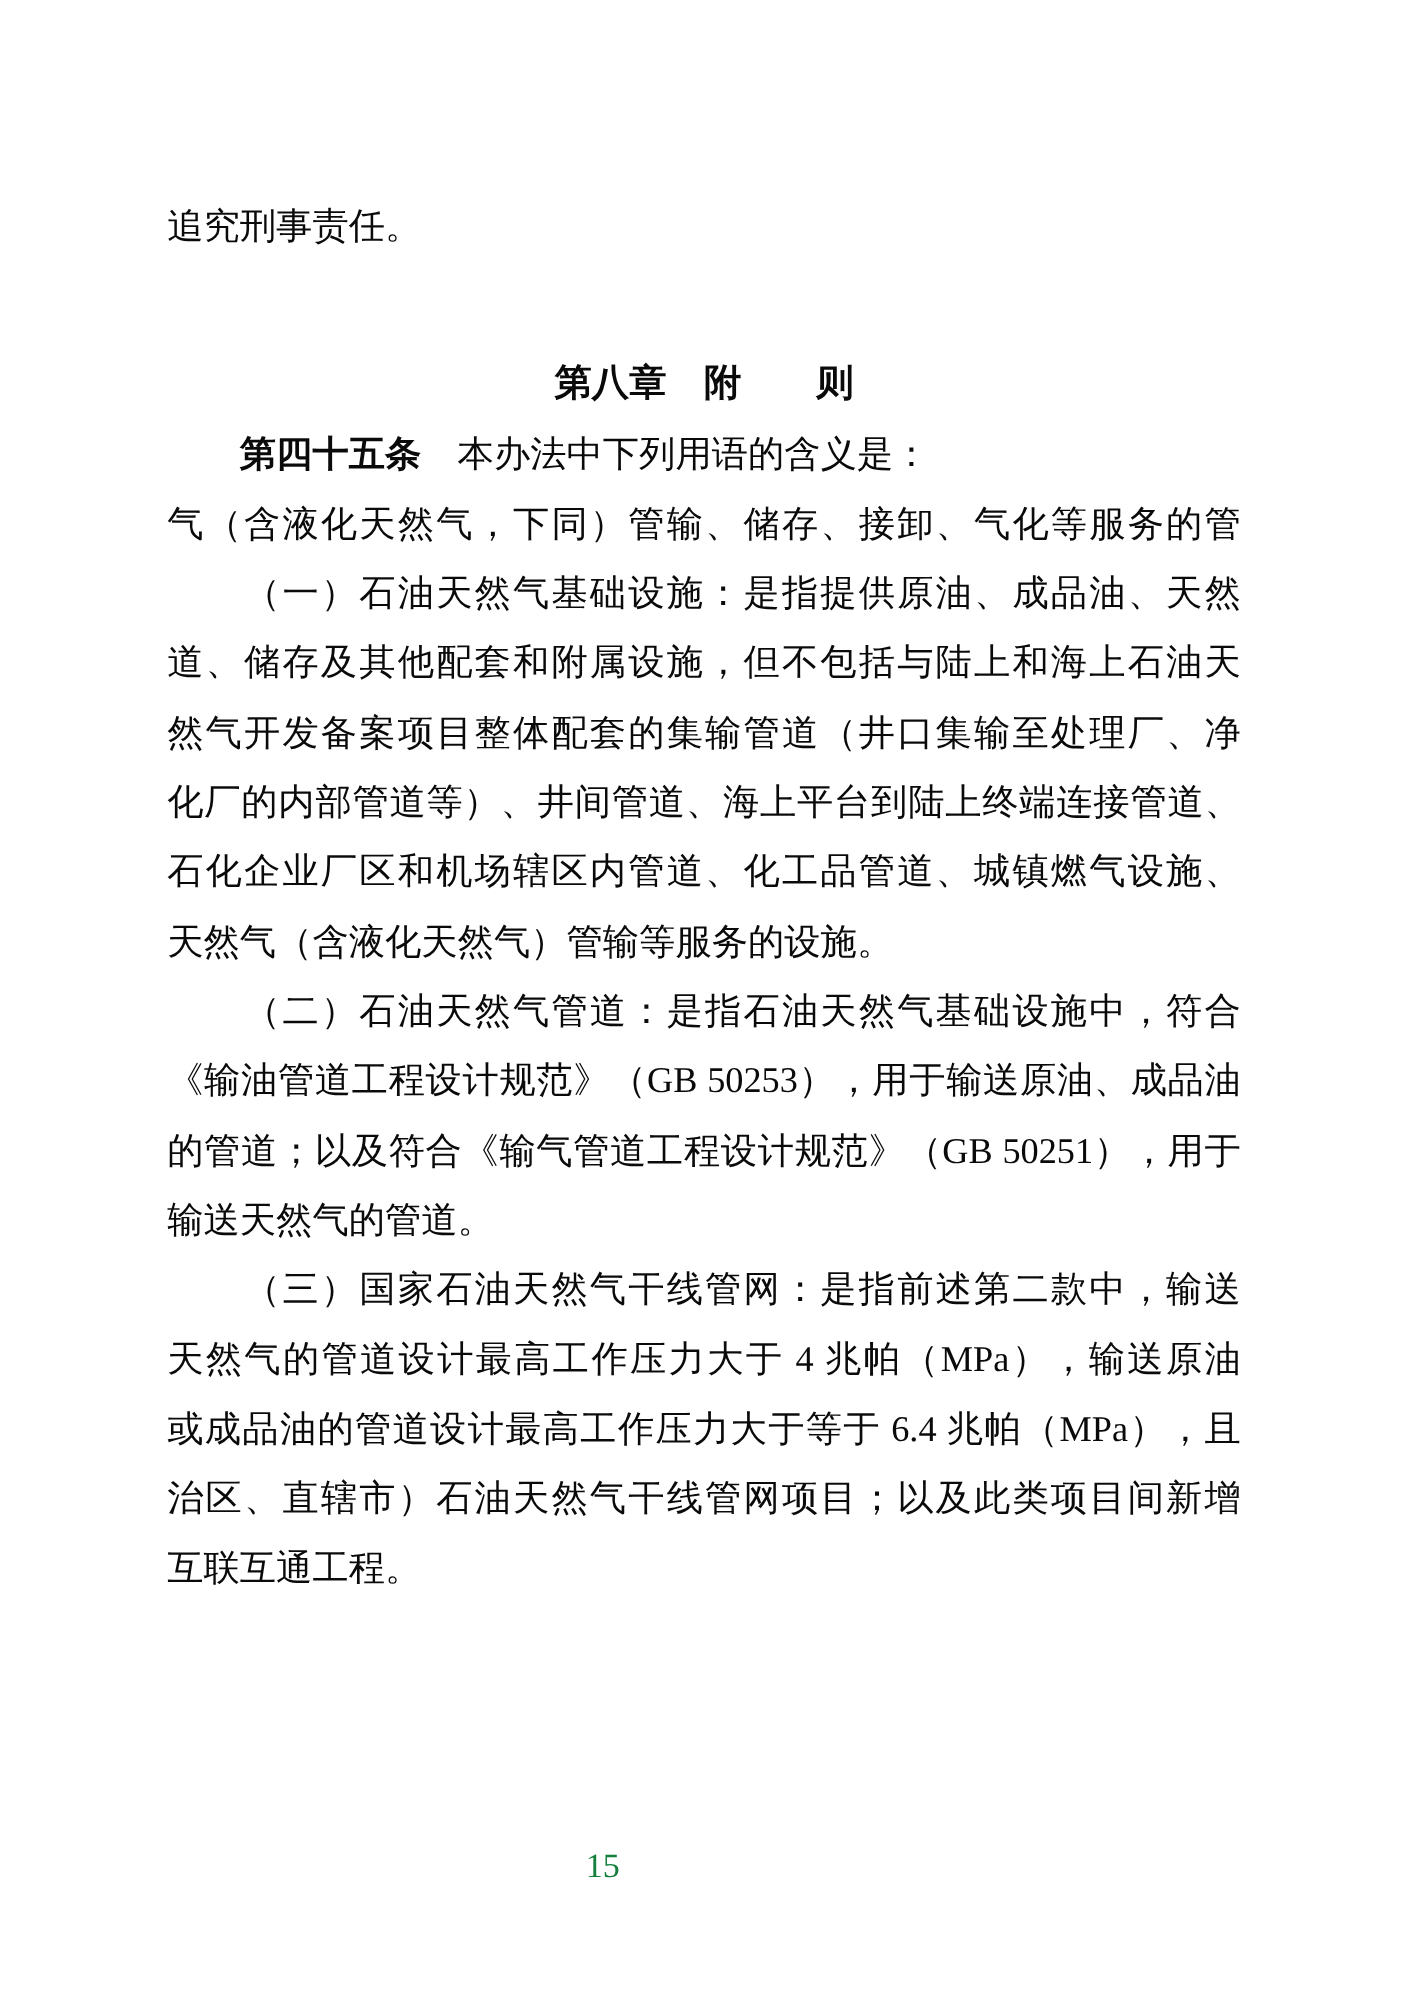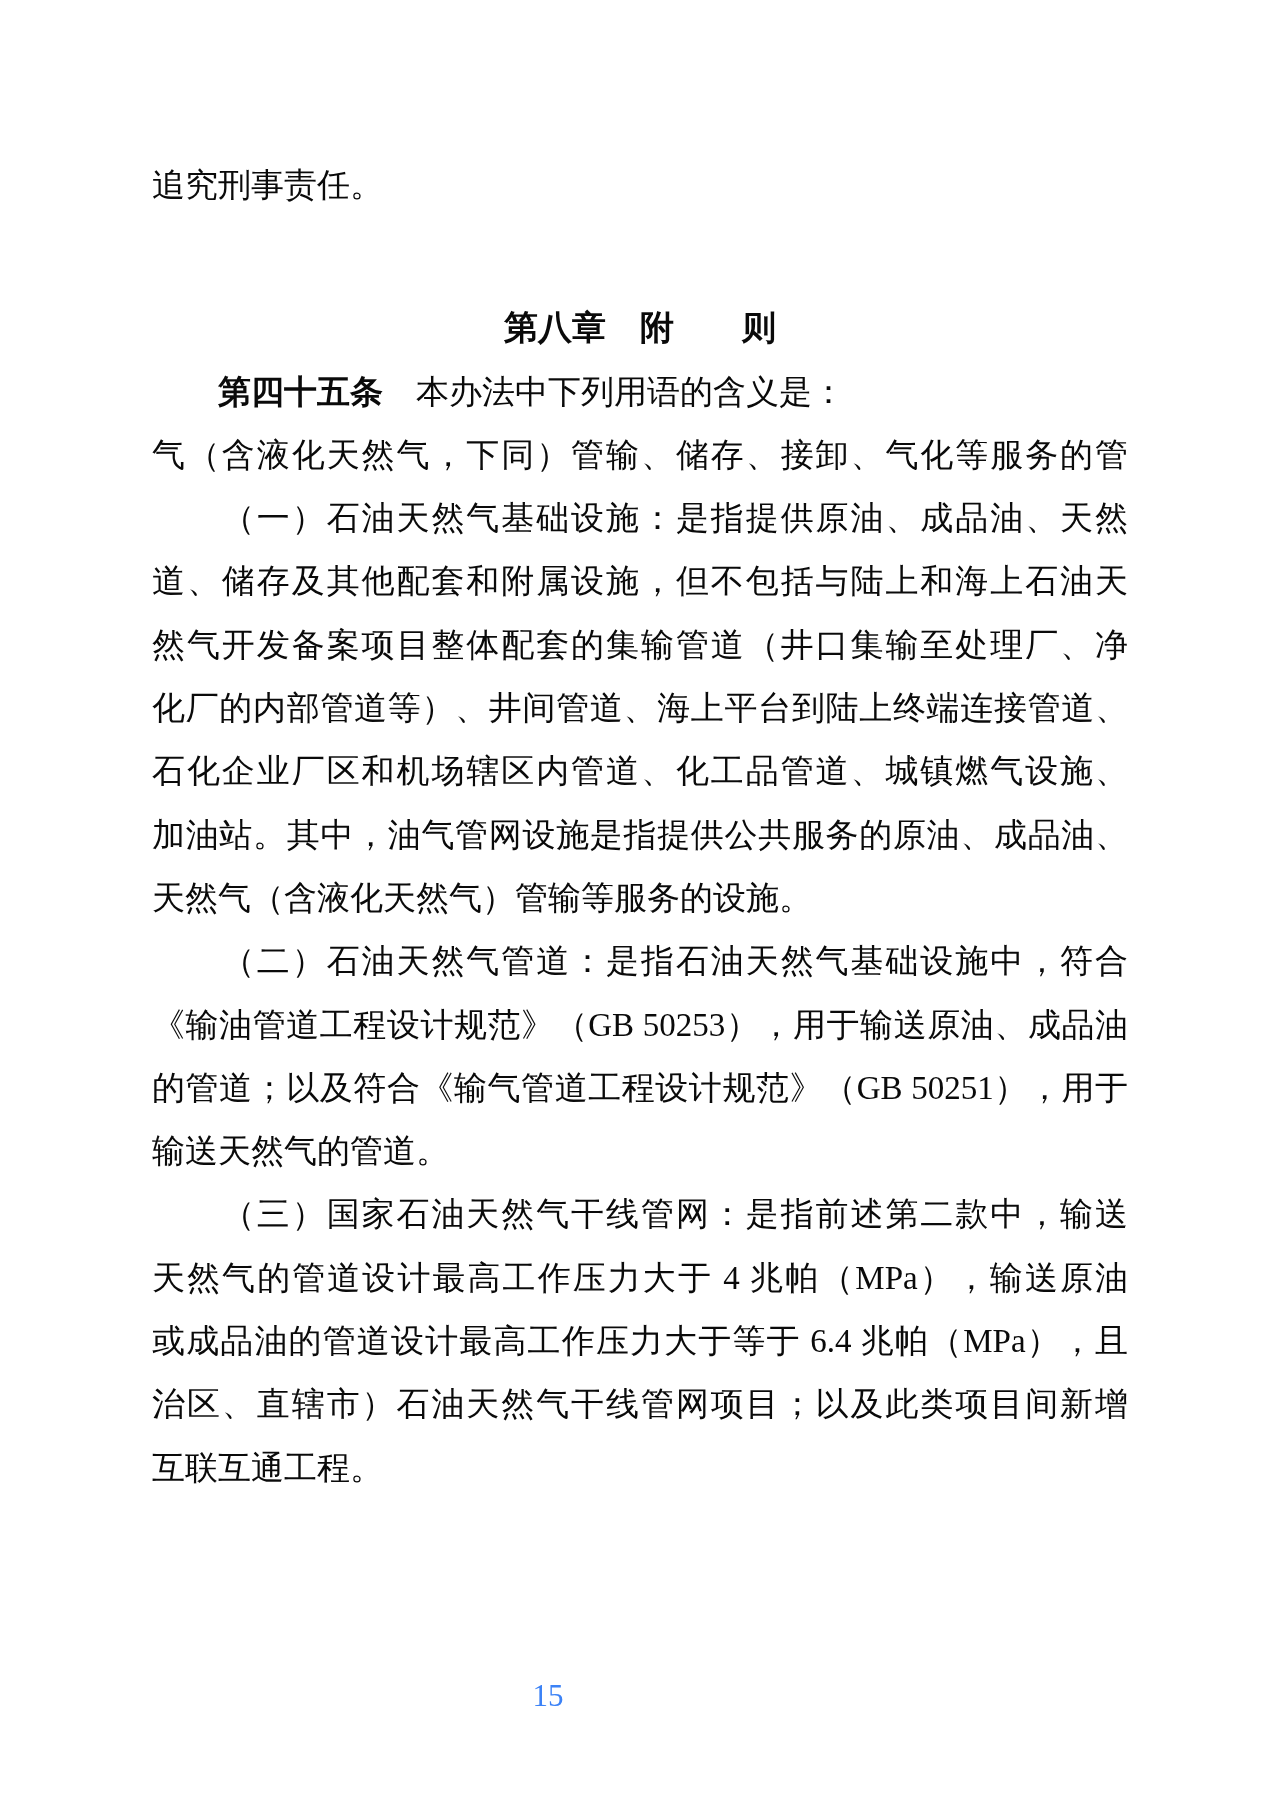--- a/index.html
+++ b/index.html
@@ -13,21 +13,21 @@
     height: 1810px;
     margin: 0 auto;
     background: #ffffff;
     overflow: hidden;
     font-family: "Liberation Serif", "DejaVu Serif", serif;
     color: #0a0a0a;
   }
   .content {
     position: absolute;
     left: 152px;
-    top: 154px;
+    top: 175px;
     width: 976px;
   }
   .line {
     font-size: 33px;
     line-height: 63.3px;
     color: #0a0a0a;
     white-space: pre-wrap;
   }
   .line.justify {
     text-align: justify;
@@ -54,39 +54,38 @@
     margin-top: 32px;
   }
   .page-number {
     position: absolute;
     left: 0;
     top: 1678px;
     width: 1096px;
     text-align: center;
     font-size: 31px;
     line-height: 36px;
-    color: #3b82f6;
+    color: #15803d;
     font-family: "Liberation Serif", "DejaVu Serif", serif;
   }
 </style>
 </head>
 <body>
 
 <div class="page">
   <div class="content" id="doc-lines">
       <div class="line plain">追究刑事责任。</div>
       <div class="line heading">第八章　附　　则</div>
       <div class="line article"><span class="art-label">　　第四十五条</span><span>　本办法中下列用语的含义是：</span></div>
       <div class="line justify">气（含液化天然气，下同）管输、储存、接卸、气化等服务的管</div>
       <div class="line justify">　　（一）石油天然气基础设施：是指提供原油、成品油、天然</div>
       <div class="line justify">道、储存及其他配套和附属设施，但不包括与陆上和海上石油天</div>
       <div class="line justify">然气开发备案项目整体配套的集输管道（井口集输至处理厂、净</div>
       <div class="line justify">化厂的内部管道等）、井间管道、海上平台到陆上终端连接管道、</div>
       <div class="line justify">石化企业厂区和机场辖区内管道、化工品管道、城镇燃气设施、</div>
-      <div class="line justify">加油站。其中，油气管网设施是指提供公共服务的原油、成品油、</div>
       <div class="line plain">天然气（含液化天然气）管输等服务的设施。</div>
       <div class="line justify">　　（二）石油天然气管道：是指石油天然气基础设施中，符合</div>
       <div class="line justify">《输油管道工程设计规范》（GB 50253），用于输送原油、成品油</div>
       <div class="line justify">的管道；以及符合《输气管道工程设计规范》（GB 50251），用于</div>
       <div class="line plain">输送天然气的管道。</div>
       <div class="line justify">　　（三）国家石油天然气干线管网：是指前述第二款中，输送</div>
       <div class="line justify">天然气的管道设计最高工作压力大于 4 兆帕（MPa），输送原油</div>
       <div class="line justify">或成品油的管道设计最高工作压力大于等于 6.4 兆帕（MPa），且</div>
       <div class="line justify">治区、直辖市）石油天然气干线管网项目；以及此类项目间新增</div>
       <div class="line plain">互联互通工程。</div>

